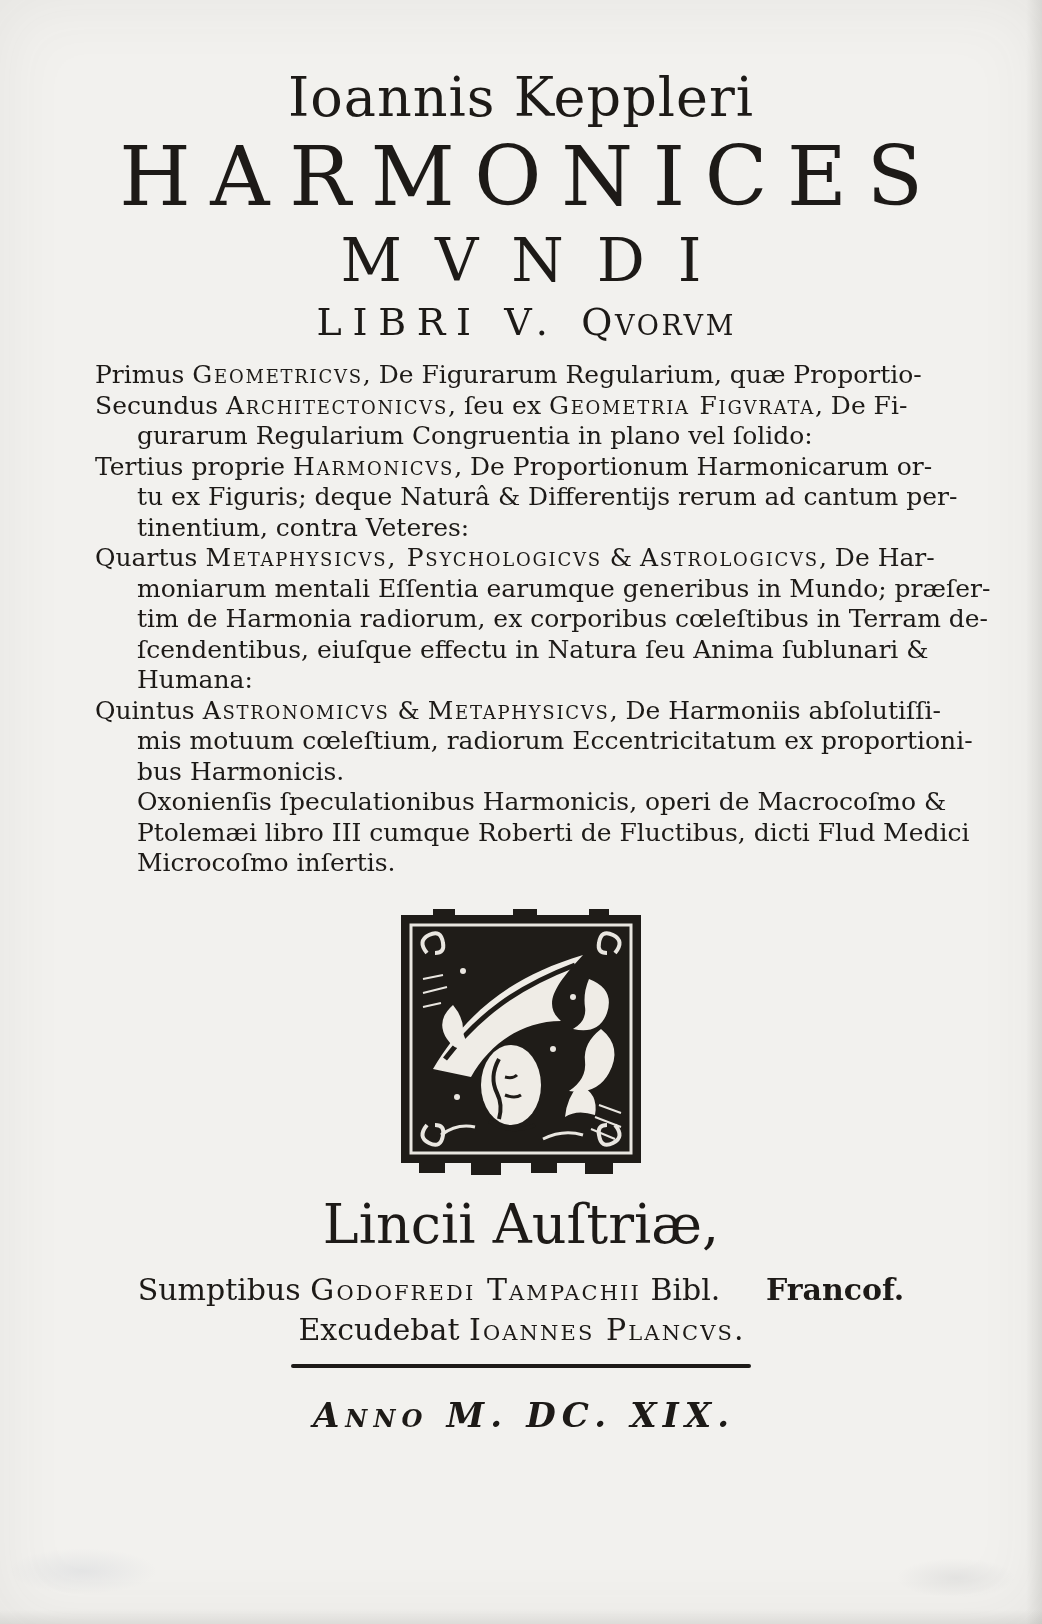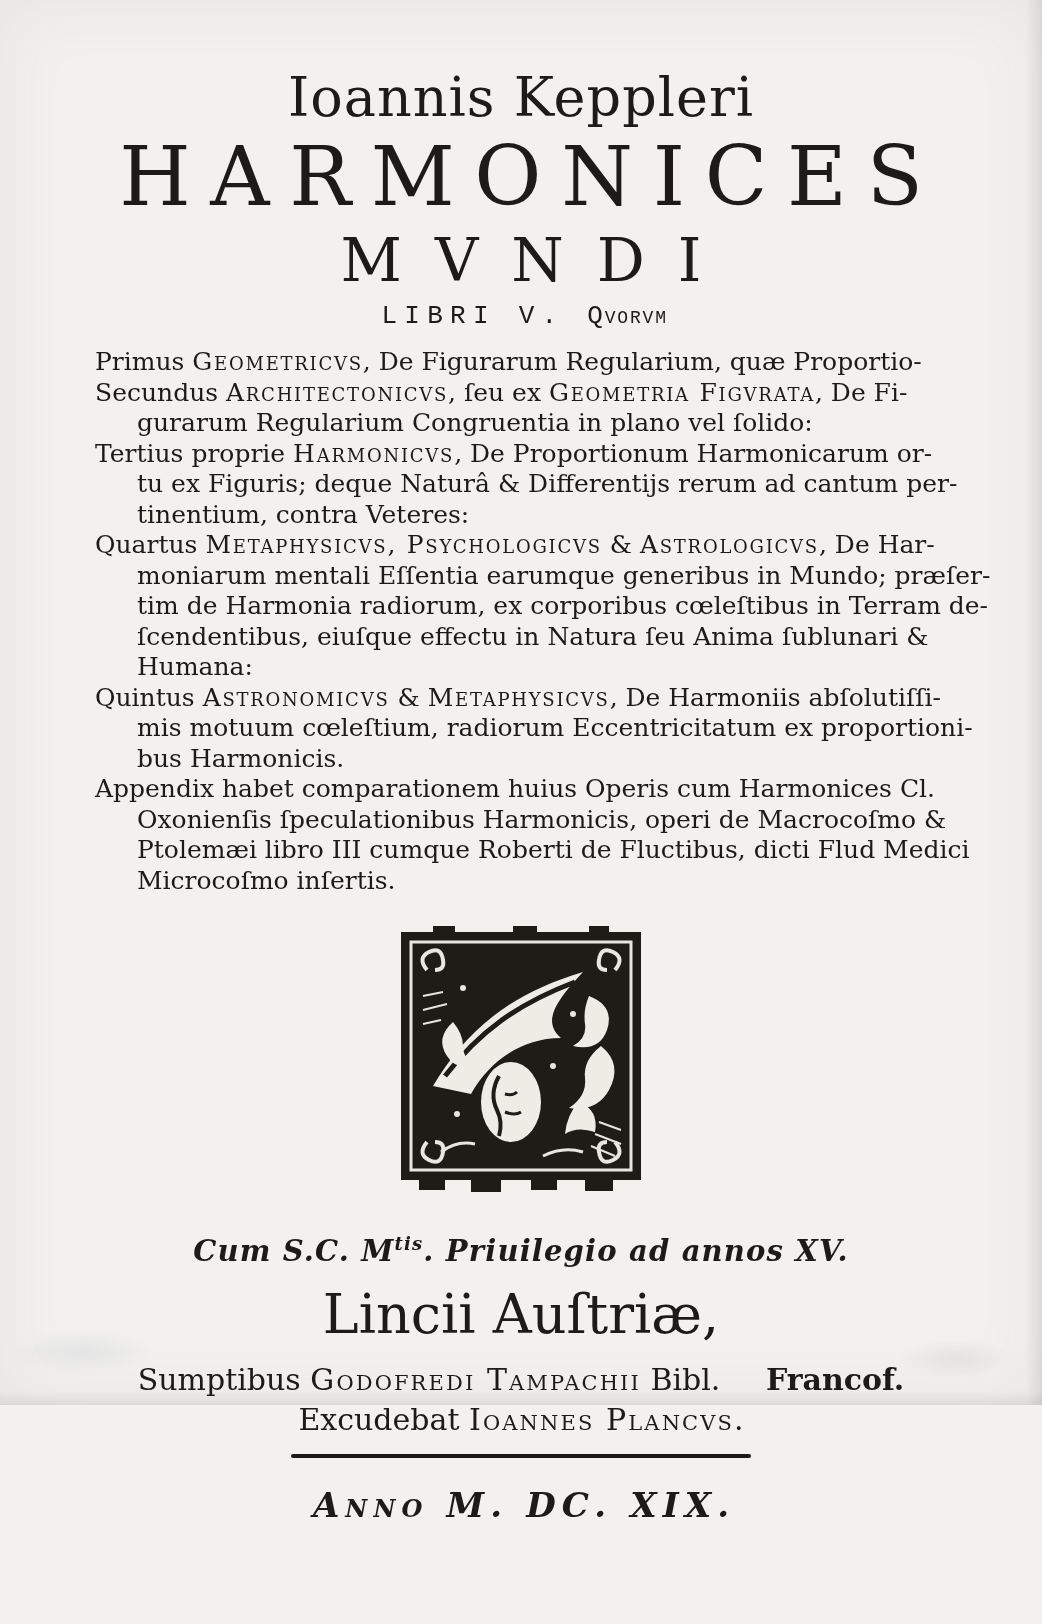--- a/index.html
+++ b/index.html
@@ -4,36 +4,36 @@
 <style>
   html,body{margin:0;padding:0;}
   body{
     width:1042px;height:1624px;
     background:#f2f1ee;
     font-family:"DejaVu Serif", serif;
     color:#1d1a17;
     overflow:hidden;
     position:relative;
   }
-  .sheet{position:relative;width:1042px;height:1405px;
+  .sheet{position:relative;width:1042px;height:1624px;
     box-shadow: inset 0 0 70px rgba(70,70,65,0.07);}
   .edge-right{position:absolute;right:0;top:0;width:16px;height:100%;
     background:linear-gradient(to left, rgba(125,125,120,0.16), rgba(125,125,120,0));}
   .edge-bottom{position:absolute;left:0;bottom:0;width:100%;height:14px;
     background:linear-gradient(to top, rgba(125,125,120,0.14), rgba(125,125,120,0));}
   .smudge-bl{position:absolute;left:8px;bottom:30px;width:150px;height:46px;
     background:radial-gradient(ellipse at center, rgba(105,120,150,0.10), rgba(105,120,150,0) 70%);}
   .smudge-br{position:absolute;right:26px;bottom:26px;width:120px;height:40px;
     background:radial-gradient(ellipse at center, rgba(100,105,115,0.10), rgba(100,105,115,0) 70%);}
 
   .center{text-align:center;}
   .author{padding-top:68px;font-size:54px;line-height:1.12;letter-spacing:1px;}
   .harmonices{margin-top:8px;font-size:82px;line-height:1.0;letter-spacing:0.24em;text-indent:0.24em;font-weight:400;}
   .mvndi{margin-top:12px;font-size:60px;line-height:1.0;letter-spacing:0.55em;text-indent:0.55em;}
-  .libri{margin-top:12px;font-size:26px;line-height:1.1;letter-spacing:0.28em;text-indent:0.28em;font-family:Liberation Mono, monospace;}
+  .libri{margin-top:12px;font-size:38px;line-height:1.1;letter-spacing:0.28em;text-indent:0.28em;}
   .libri .sc{font-size:1.0em;}
 
   .books{margin:16px 0 0 95px;width:880px;font-size:25px;line-height:30.5px;}
   .books .line{white-space:nowrap;}
   .books .line.cont{padding-left:42px;}
 
   .sc{font-variant:small-caps;letter-spacing:0.07em;}
   sup{font-size:0.62em;line-height:0;}
   .b{font-weight:bold;margin-left:36px;}
 
@@ -78,21 +78,20 @@
         <div class="line cont"><span>tim de Harmonia radiorum, ex corporibus cœleſtibus in Terram de-</span></div>
         <div class="line cont"><span>ſcendentibus, eiuſque effectu in Natura ſeu Anima ſublunari &amp;</span></div>
         <div class="line cont"><span>Humana:</span></div>
       </div>
       <div class="entry">
         <div class="line"><span>Quintus </span><span class="sc">Astronomicvs</span><span> &amp; </span><span class="sc">Metaphysicvs</span><span>, De Harmoniis abſolutiſſi-</span></div>
         <div class="line cont"><span>mis motuum cœleſtium, radiorum Eccentricitatum ex proportioni-</span></div>
         <div class="line cont"><span>bus Harmonicis.</span></div>
       </div>
       <div class="entry">
-        <div class="line"><span>Appendix habet comparationem huius Operis cum Harmonices Cl.</span></div>
         <div class="line cont"><span>Oxonienſis ſpeculationibus Harmonicis, operi de Macrocoſmo &amp;</span></div>
         <div class="line cont"><span>Ptolemæi libro III cumque Roberti de Fluctibus, dicti Flud Medici</span></div>
         <div class="line cont"><span>Microcoſmo inſertis.</span></div>
       </div>
     </div>
 
   <svg class="emblem" viewBox="0 0 256 270" xmlns="http://www.w3.org/2000/svg">
 
     <rect x="8" y="6" width="240" height="248" fill="#1f1c18"></rect>
 
@@ -128,21 +127,20 @@
     <path d="M206 196 l22 8 M202 208 l26 10 M198 220 l24 10" stroke="#e9e6e0" stroke-width="2"></path>
     <path d="M150 230 q20 -10 40 -4" fill="none" stroke="#e9e6e0" stroke-width="3"></path>
     <path d="M48 226 q16 -12 34 -8" fill="none" stroke="#e9e6e0" stroke-width="3"></path>
 
     <circle cx="70" cy="62" r="3" fill="#e9e6e0"></circle>
     <circle cx="180" cy="88" r="3" fill="#e9e6e0"></circle>
     <circle cx="64" cy="188" r="3" fill="#e9e6e0"></circle>
     <circle cx="160" cy="140" r="3" fill="#e9e6e0"></circle>
   </svg>
 
-  <div class="center privilege"><span>Cum S.C. M</span><sup>tis</sup><span>. Priuilegio ad annos XV.</span></div>
 
   <div class="center place">Lincii Auſtriæ,</div>
 
   <div class="center publisher"><span>Sumptibus </span><span class="sc">Godofredi Tampachii</span><span> Bibl. </span><span class="b">Francof.</span></div>
 
   <div class="center printer"><span>Excudebat </span><span class="sc">Ioannes Plancvs</span><span>.</span></div>
 
   <div class="rule"></div>
 
   <div class="center anno">Anno M. DC. XIX.</div>

